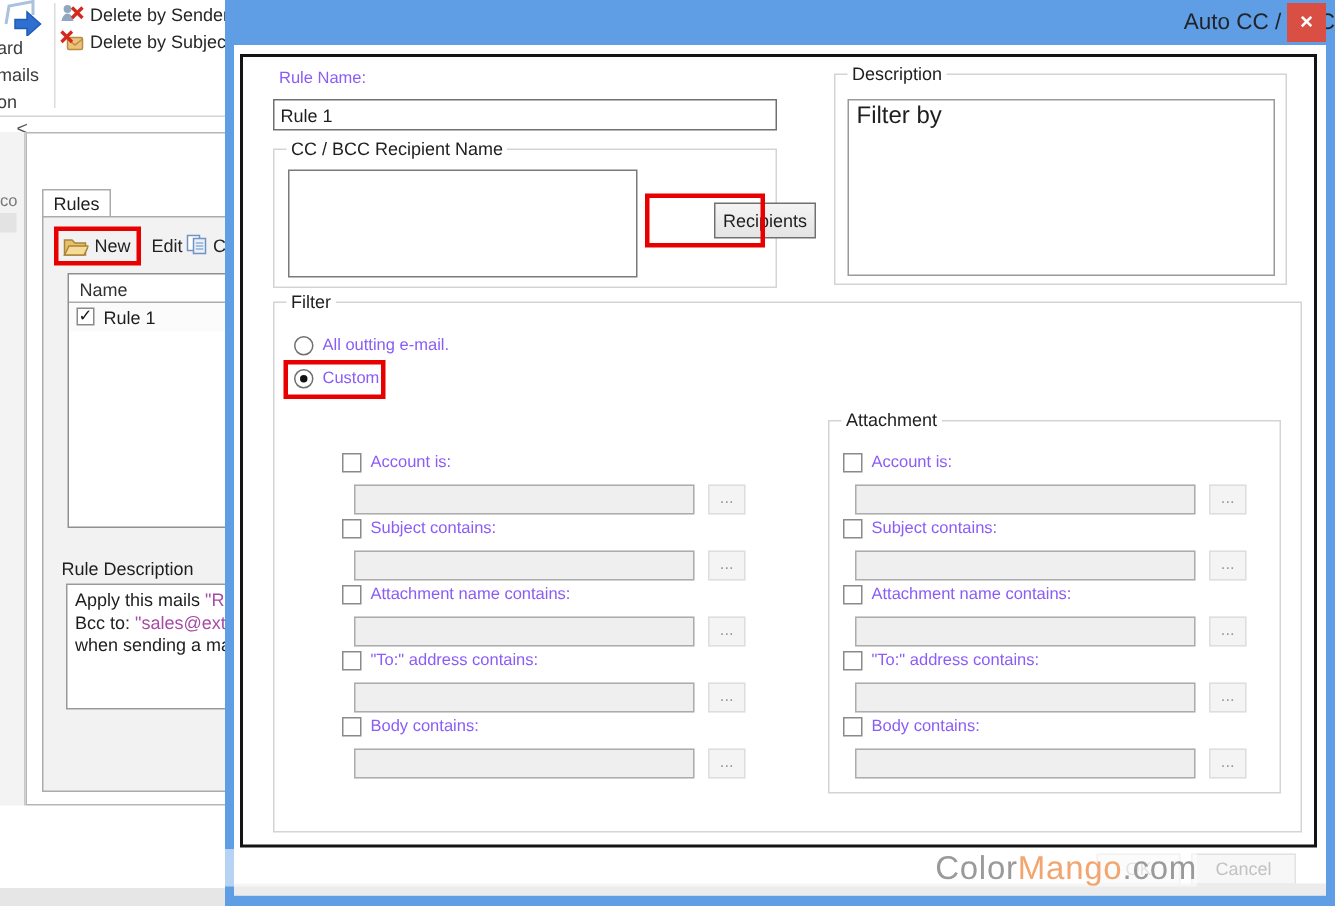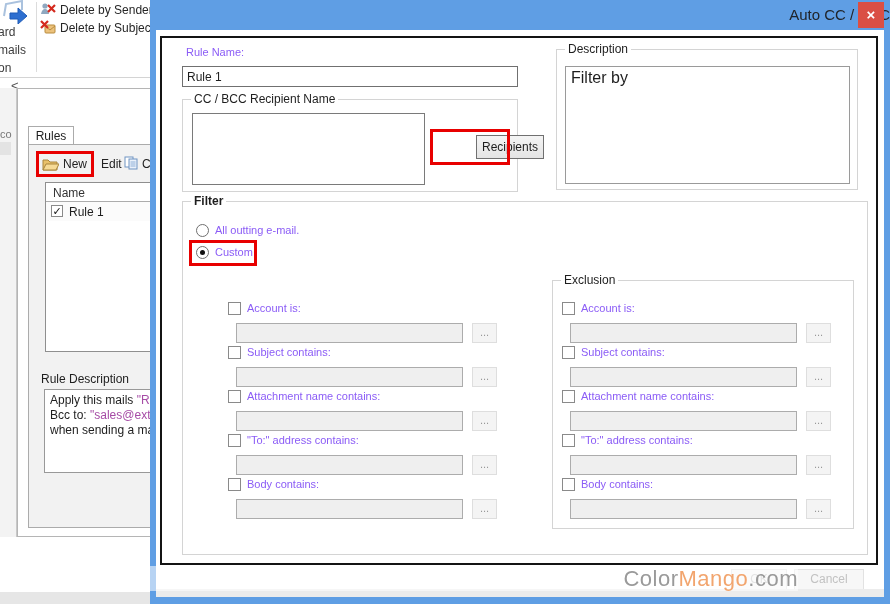--- a/index.html
+++ b/index.html
@@ -167,21 +167,21 @@
   </div>
   <div class="white-list" style="left:192px;top:113px;width:233px;height:72px;"></div>
   <button class="btn" style="left:436px;top:135px;width:68px;height:24px;">Recipients</button>
   <div class="redbox" style="left:430px;top:129px;width:80px;height:36px;"></div>
 
   <div class="gbox" style="left:556px;top:49px;width:302px;height:141px;">
     <span class="gbox-legend">Description</span>
   </div>
   <div class="txtarea" style="left:565px;top:66px;width:285px;height:118px;">Filter by</div>
 
-  <div class="gbox" style="left:182px;top:201px;width:686px;height:354px;font-weight:bold;">
+  <div class="gbox" style="left:182px;top:201px;width:686px;height:354px;">
     <span class="gbox-legend">Filter</span>
   </div>
 
   <span class="radio" style="left:196px;top:224px;"></span>
   <span class="fld-label" style="left:215px;top:224px;">All outting e-mail.</span>
 
   <span class="radio sel" style="left:196px;top:246px;"></span>
   <span class="fld-label" style="left:215px;top:246px;">Custom</span>
   <div class="redbox" style="left:189px;top:240px;width:68px;height:26px;"></div>
 
@@ -205,21 +205,21 @@
   <span class="fld-label" style="left:247px;top:434px;">"To:" address contains:</span>
   <div class="dinput" style="left:236px;top:455px;width:227px;"></div>
   <div class="dots" style="left:472px;top:455px;">...</div>
 
   <span class="cb" style="left:228px;top:478px;"></span>
   <span class="fld-label" style="left:247px;top:478px;">Body contains:</span>
   <div class="dinput" style="left:236px;top:499px;width:227px;"></div>
   <div class="dots" style="left:472px;top:499px;">...</div>
 
   <div class="gbox" style="left:552px;top:280px;width:302px;height:249px;">
-    <span class="gbox-legend">Exclusion</span>
+    <span class="gbox-legend">Attachment</span>
   </div>
 
   <span class="cb" style="left:562px;top:302px;"></span>
   <span class="fld-label" style="left:581px;top:302px;">Account is:</span>
   <div class="dinput" style="left:570px;top:323px;width:227px;"></div>
   <div class="dots" style="left:806px;top:323px;">...</div>
 
   <span class="cb" style="left:562px;top:346px;"></span>
   <span class="fld-label" style="left:581px;top:346px;">Subject contains:</span>
   <div class="dinput" style="left:570px;top:367px;width:227px;"></div>

